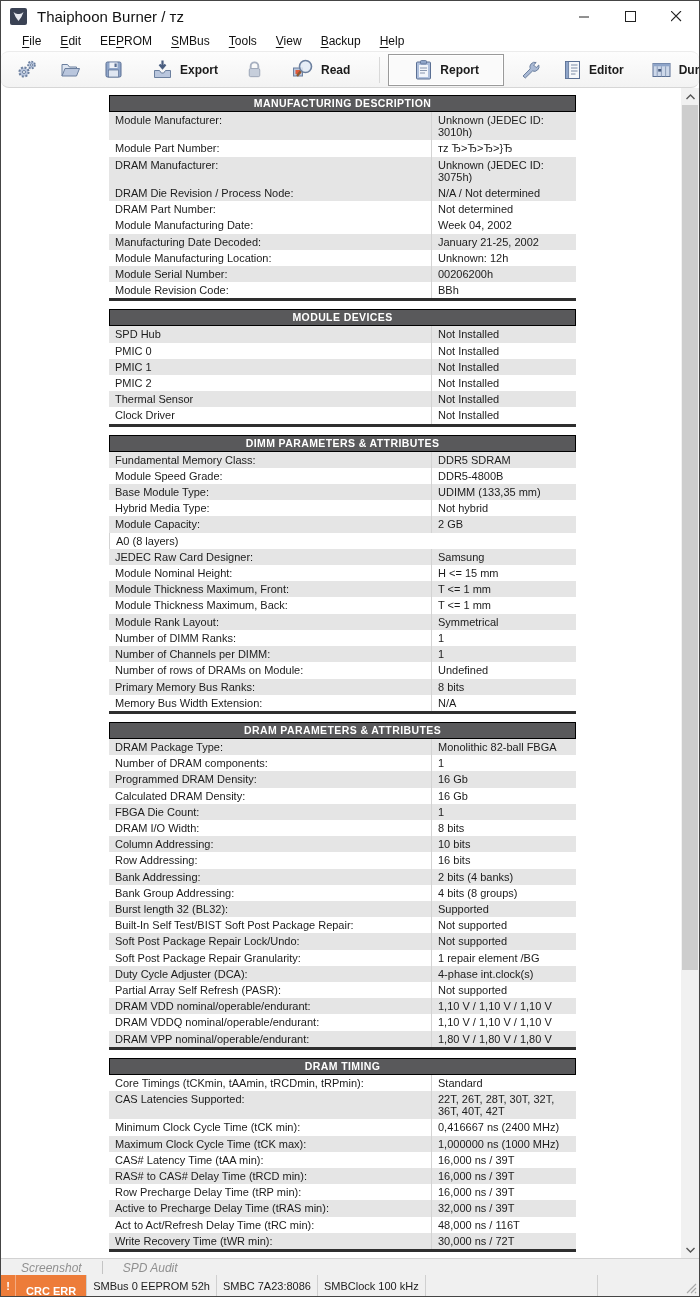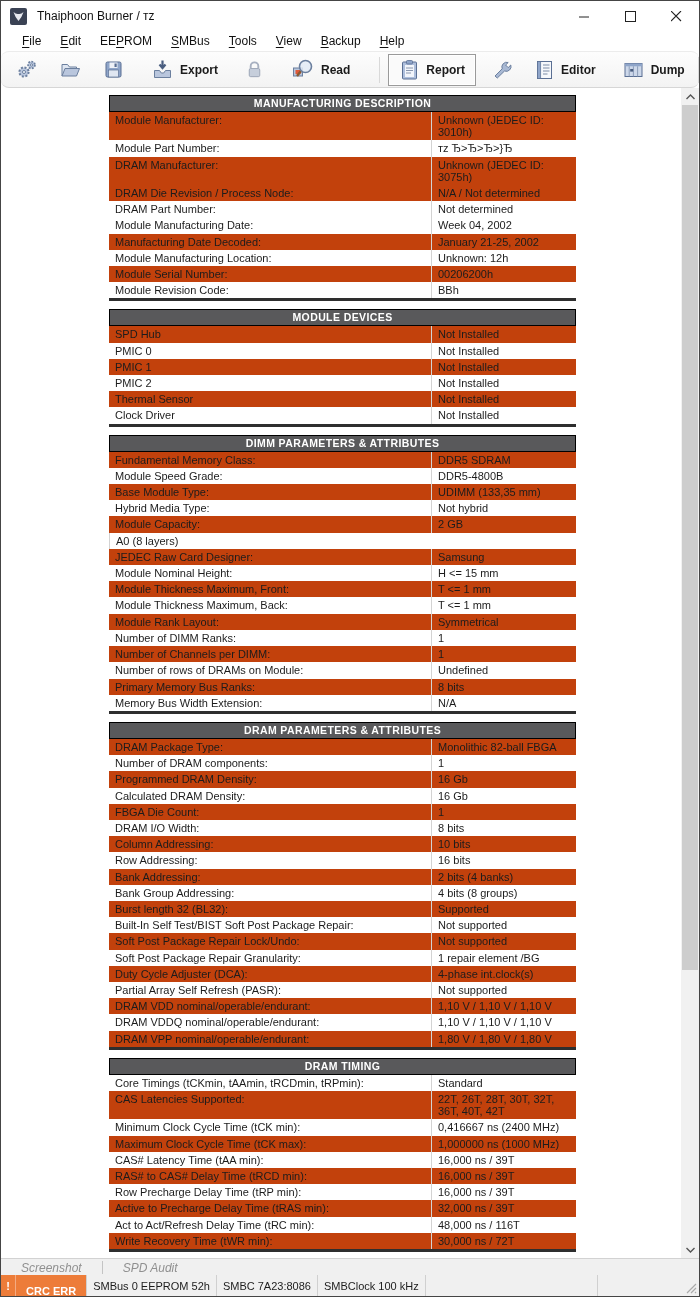--- a/index.html
+++ b/index.html
@@ -5,42 +5,42 @@
   html,body{margin:0;padding:0;background:#c8c8c8;}
   *{box-sizing:border-box;}
   .window{
     position:relative;width:700px;height:1297px;background:#ffffff;
     border:1px solid #454545;overflow:hidden;
     font-family:"Liberation Sans",sans-serif;color:#1c1c1c;
   }
   
   .titlebar{position:absolute;top:0;left:0;right:0;height:30px;background:#ffffff;display:flex;align-items:center;}
   .app-icon{width:17px;height:17px;margin-left:9px;flex:0 0 auto;}
-  .title-text{margin-left:10px;font-size:12px;color:#111;}
+  .title-text{margin-left:10px;font-size:15px;color:#111;}
   .win-controls{position:absolute;right:0;top:0;height:30px;display:flex;}
   .win-btn{width:46px;height:30px;display:flex;align-items:center;justify-content:center;}
   
   .menubar{position:absolute;top:30px;left:0;right:0;height:20px;background:#ffffff;display:flex;align-items:center;gap:19px;padding-left:21px;font-size:12px;}
   .menu-item{color:#101010;}
   .menu-item u{text-decoration:underline;text-underline-offset:2px;}
   
   .toolbar{position:absolute;top:50px;left:0;right:0;height:37px;background:linear-gradient(#fdfdfd,#f3f3f3);
     border-top:1px solid #ececec;border-bottom:1px solid #d6d6d6;display:flex;align-items:center;padding-left:10px;border-radius:8px;}
   .tool-btn{display:flex;align-items:center;gap:6px;padding:3px 4px;border:1px solid transparent;}
   .tool-label{font-size:12px;font-weight:bold;color:#1b1b1b;}
-  .tool-btn.pressed{background:#fafafa;border:1px solid #9a9a9a;box-shadow:inset 0 0 0 1px #fff;padding:4px 10px;}
+  .tool-btn.pressed{background:#fafafa;border:1px solid #9a9a9a;box-shadow:inset 0 0 0 1px #fff;padding:4px 24px;}
   .tool-sep{width:1px;height:26px;background:#d9d9d9;margin:0 8px;flex:0 0 auto;}
   .sp-s{margin-right:10px;} .sp-m{margin-right:16px;}
   
   .content{position:absolute;top:87px;left:1px;right:0;height:1170px;background:#ffffff;overflow:hidden;}
   .report{position:absolute;left:107px;top:7px;width:467px;font-size:11px;}
   .section-header{height:17px;line-height:15px;background:#59595b;border:1px solid #000;color:#fff;
     font-weight:bold;font-size:10.5px;text-align:center;letter-spacing:.4px;}
   .row{display:flex;min-height:16.2px;}
-  .row.alt{background:#c2410c;}
+  .row.alt{background:#e5e5e5;}
   .cell{line-height:12.2px;padding:2px 0 2px 6px;}
   .cell.label{width:322px;flex:0 0 322px;}
   .cell.value{flex:1;border-left:1px solid #d3d3d3;}
   .section-end{height:2px;border-top:1px solid #2e2e2e;border-bottom:2px solid #2e2e2e;margin-bottom:8px;}
   
   .scrollbar{position:absolute;top:0;right:0;width:18px;height:100%;background:#f1f1f1;}
   .scroll-arrow{position:absolute;left:0;width:18px;height:17px;display:flex;align-items:center;justify-content:center;}
   .scroll-up{top:0;} .scroll-down{bottom:0;}
   .scroll-thumb{position:absolute;left:1px;top:17px;width:16px;height:865px;background:#cdcdcd;}
   

